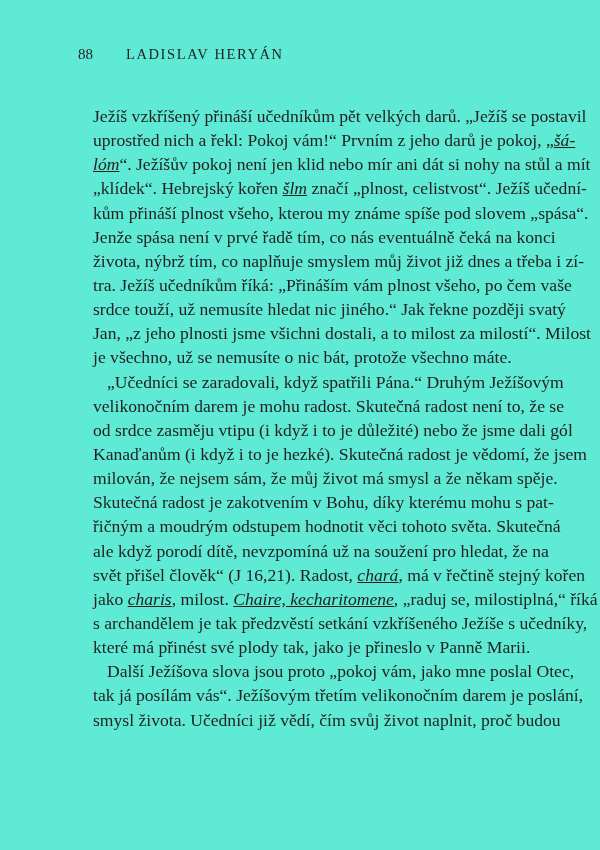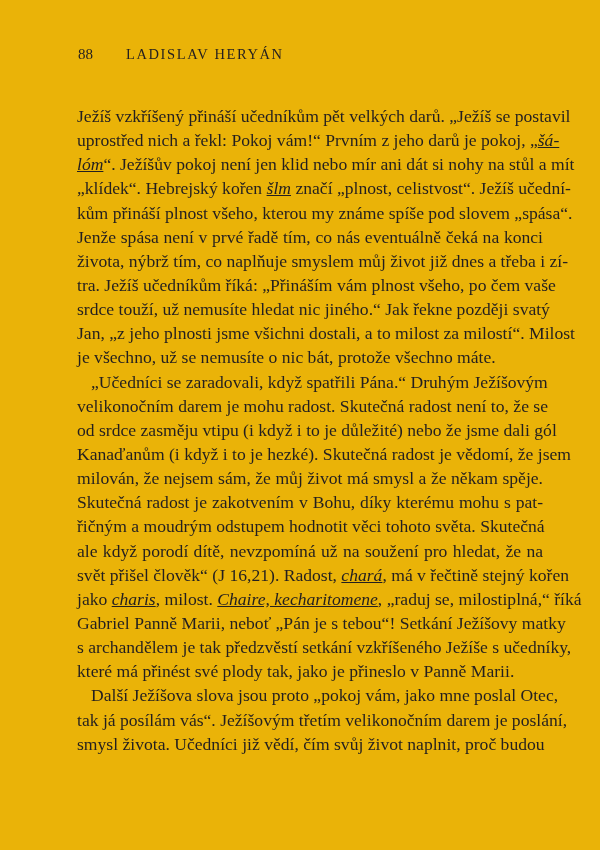--- a/index.html
+++ b/index.html
@@ -1,22 +1,22 @@
 <!DOCTYPE html>
 <html><head>
 <meta charset="utf-8">
 <style>
   html, body { margin: 0; padding: 0; background: #ffffff; }
   body { width: 600px; height: 850px; position: relative; overflow: hidden; }
-  .page { position: absolute; left: 0; top: 0; width: 600px; height: 850px; background: #eab308; }
+  .page { position: absolute; left: 0; top: 0; width: 600px; height: 850px; background: #5eead4; }
   .running-head { position: absolute; top: 46px; left: 78px; font-family: "Liberation Serif", serif; color: #231f20; font-size: 15px; white-space: nowrap; }
   .running-head .pageno { display: inline-block; width: 48px; }
   .running-head .author { letter-spacing: 1.6px; font-size: 14.5px; }
   .body-text { position: absolute; top: 104px; left: 77px; width: 466px; font-family: "Liberation Serif", serif; font-size: 17.6px; color: #231f20; }
-  .line { display: block; height: 24.15px; line-height: 24.15px; white-space: nowrap; text-align: justify; text-align-last: justify; }
+  .line { display: block; height: 24.15px; line-height: 24.15px; white-space: nowrap; text-align: justify; text-align-last: justify; margin-left: 16px; }
   .line.last { text-align-last: left; }
   .line.indent { padding-left: 14px; }
   i { font-style: italic; text-decoration: underline; }
 </style>
 </head>
 <body>
 
 <div class="page">
   <div class="running-head">
     <span class="pageno">88</span><span class="author">LADISLAV HERYÁN</span>
@@ -42,21 +42,20 @@
       <span class="line indent">„Učedníci se zaradovali, když spatřili Pána.“ Druhým Ježíšovým</span>
       <span class="line">velikonočním darem je mohu radost. Skutečná radost není to, že se</span>
       <span class="line">od srdce zasměju vtipu (i když i to je důležité) nebo že jsme dali gól</span>
       <span class="line">Kanaďanům (i když i to je hezké). Skutečná radost je vědomí, že jsem</span>
       <span class="line">milován, že nejsem sám, že můj život má smysl a že někam spěje.</span>
       <span class="line">Skutečná radost je zakotvením v Bohu, díky kterému mohu s pat-</span>
       <span class="line">řičným a moudrým odstupem hodnotit věci tohoto světa. Skutečná</span>
       <span class="line">ale když porodí dítě, nevzpomíná už na soužení pro hledat, že na</span>
       <span class="line"><span>svět přišel člověk“ (J 16,21). Radost, </span><i>chará</i><span>, má v řečtině stejný kořen</span></span>
       <span class="line"><span>jako </span><i>charis</i><span>, milost. </span><i>Chaire, kecharitomene</i><span>, „raduj se, milostiplná,“ říká</span></span>
-      <span class="line">Gabriel Panně Marii, neboť „Pán je s tebou“! Setkání Ježíšovy matky</span>
       <span class="line">s archandělem je tak předzvěstí setkání vzkříšeného Ježíše s učedníky,</span>
       <span class="line last">které má přinést své plody tak, jako je přineslo v Panně Marii.</span>
     </div>
 
     <div>
       <span class="line indent">Další Ježíšova slova jsou proto „pokoj vám, jako mne poslal Otec,</span>
       <span class="line">tak já posílám vás“. Ježíšovým třetím velikonočním darem je poslání,</span>
       <span class="line">smysl života. Učedníci již vědí, čím svůj život naplnit, proč budou</span>
     </div>
   </div>

